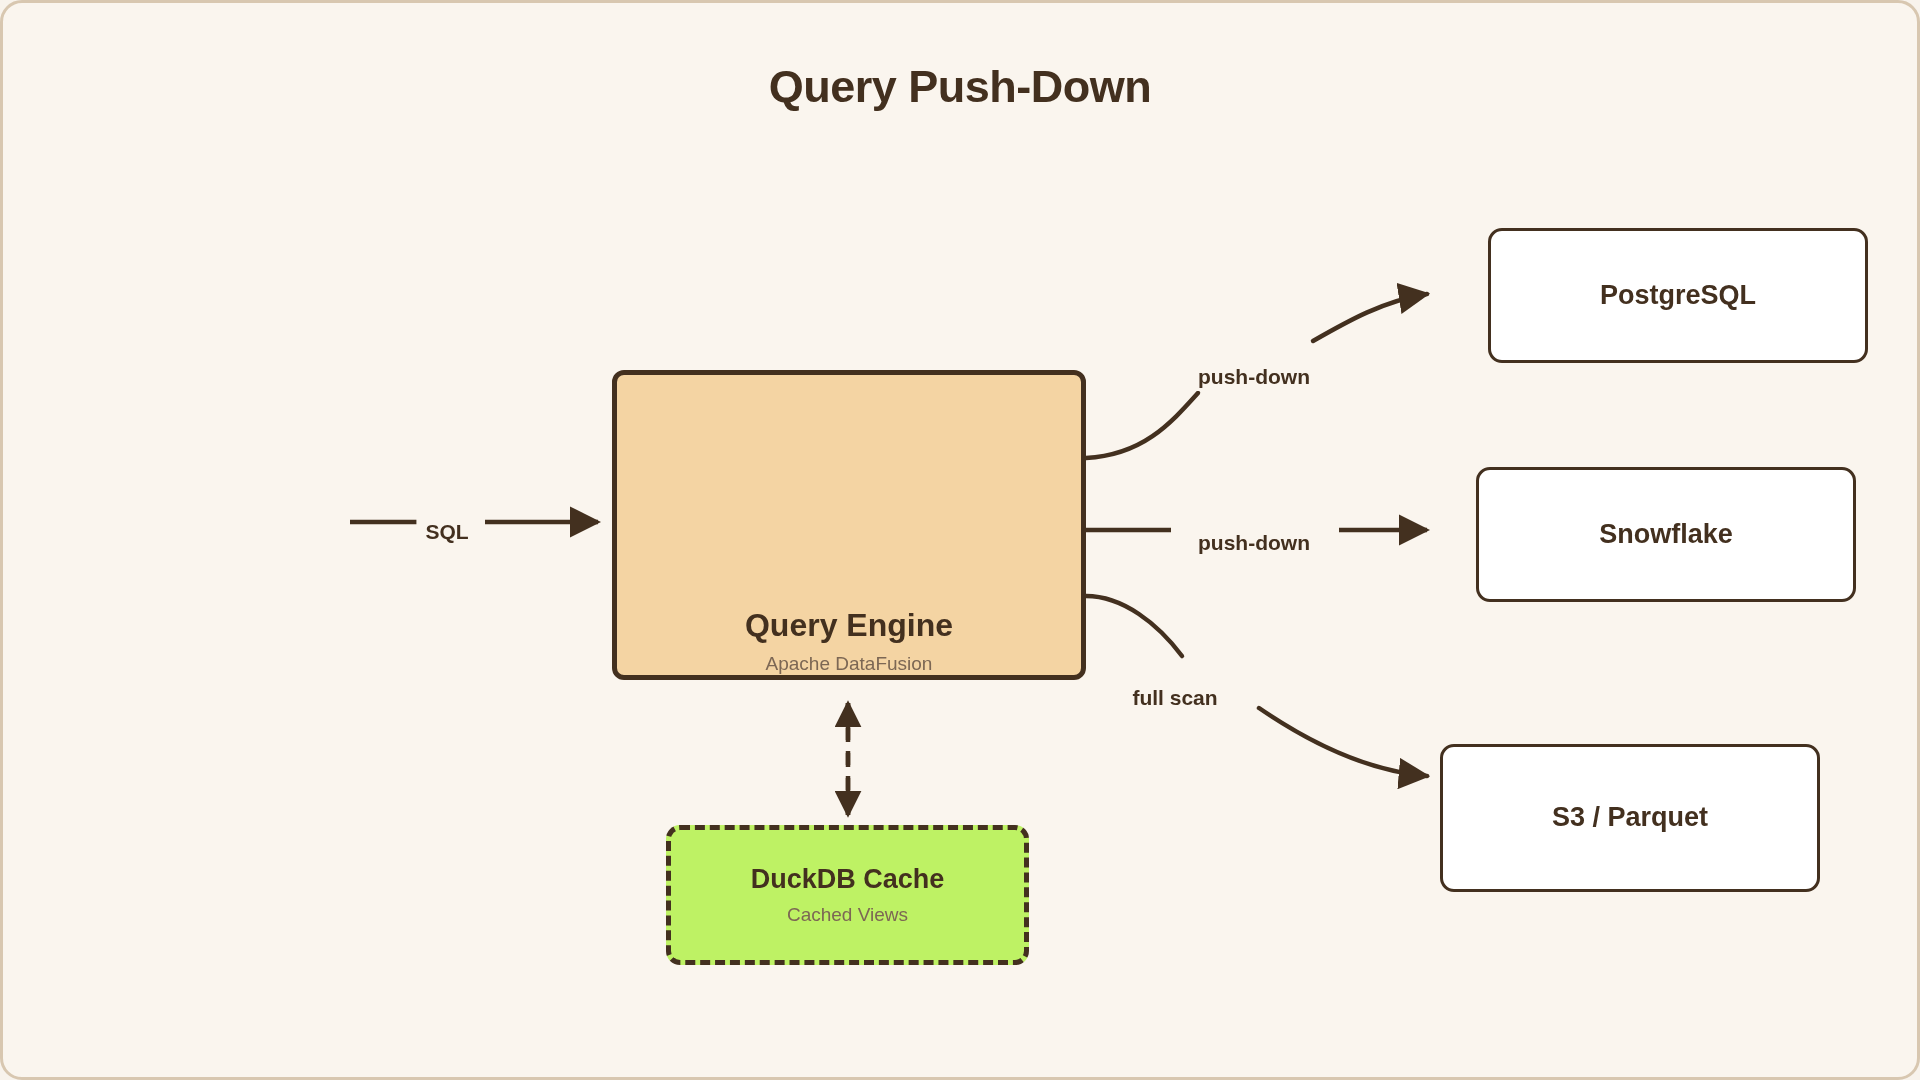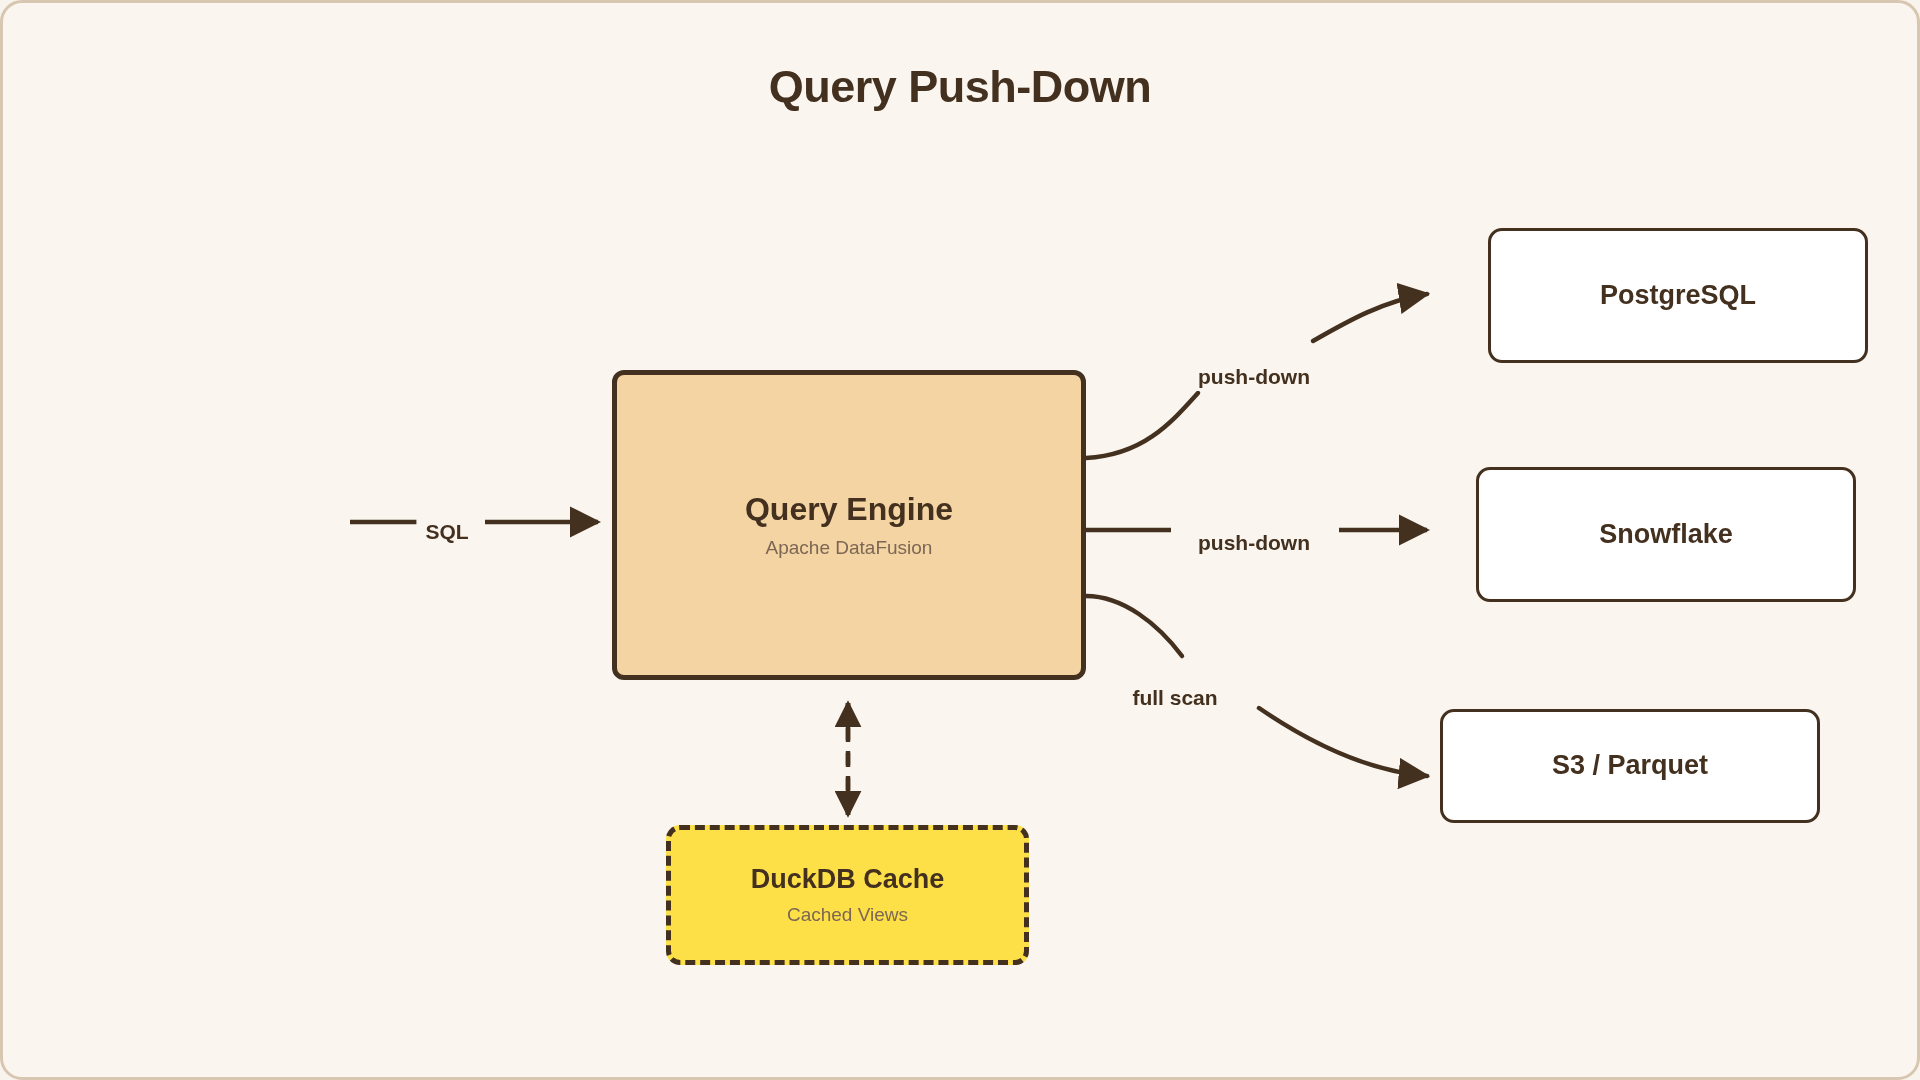--- a/index.html
+++ b/index.html
@@ -43,44 +43,44 @@
   .node-plain {
     background:#FFFFFF;
     border:3.5px solid #43301F;
   }
   .node-accent {
     background:#F4D4A3;
     border:5px solid #43301F;
     border-radius:12px;
   }
   .node-dashed {
-    background:#fde047;
+    background:#bef264;
     border:5px dashed #43301F;
     border-radius:14px;
   }
   .node-title {
     font-size:27px;
     font-weight:bold;
     color:#43301F;
     line-height:1.15;
   }
   .node-title.lg { font-size:32px; }
   .node-sub {
     font-size:19px;
     font-weight:normal;
     color:#7C6754;
     margin-top:9px;
     line-height:1.15;
   }
   #n-agent   { left:85px;  top:444px; width:262px; height:150px; }
-  #n-engine  { left:609px; top:367px; width:474px; height:310px; }
+  #n-engine  { left:609px; top:367px; width:474px; height:310px;justify-content:flex-end; }
   #n-cache   { left:663px; top:822px; width:363px; height:140px; }
   #n-postgres{ left:1437px; top:225px; width:380px; height:135px;margin-left:48px; }
   #n-snow    { left:1437px; top:464px; width:380px; height:135px;margin-left:36px; }
-  #n-s3      { left:1437px; top:706px; width:380px; height:114px;text-align:center; }
+  #n-s3      { left:1437px; top:741px; width:380px; height:148px;text-align:center; }
 
   .edge-label {
     position:absolute;
     font-size:21px;
     font-weight:bold;
     color:#43301F;
     background:#FAF5EE;
     padding:2px 9px;
     white-space:nowrap;
     transform:translate(-50%,-50%);

